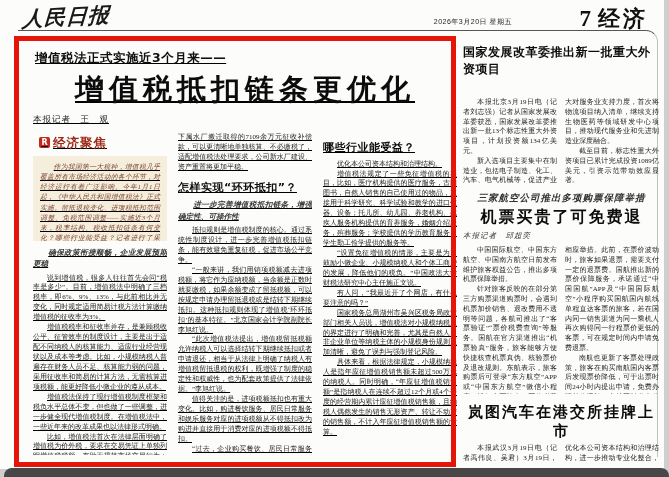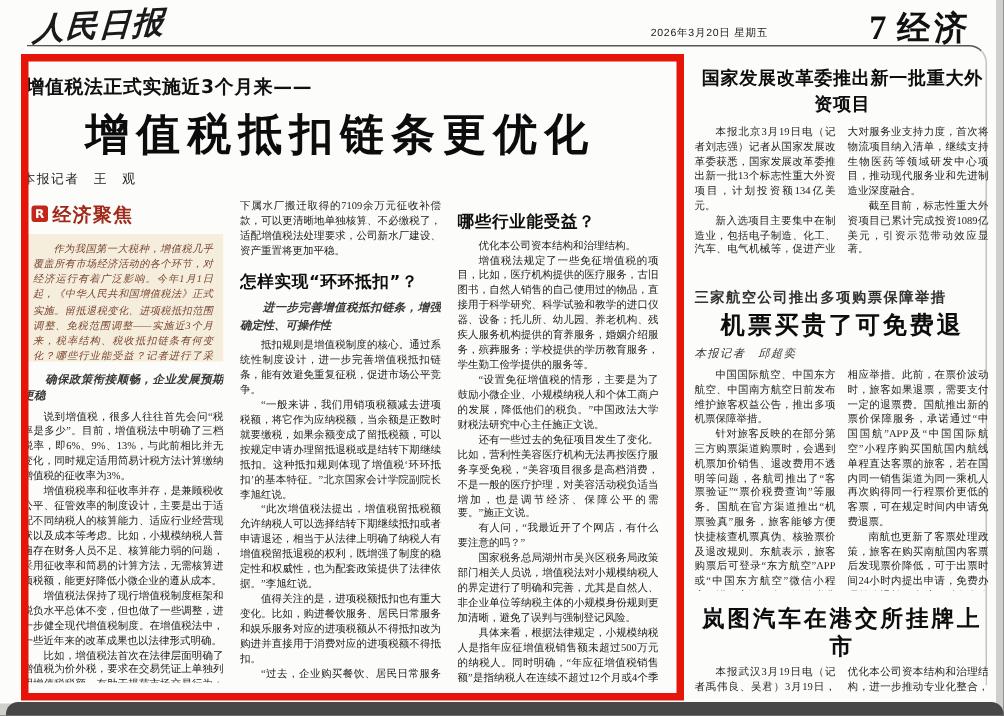--- a/index.html
+++ b/index.html
@@ -23,21 +23,21 @@
     position:absolute;left:18px;top:30px;right:6px;bottom:12px;
     border-top:1.5px solid #555;border-right:1px solid #c2c2c0;border-radius:0 12px 0 0;
     pointer-events:none;
   }
   
   .annotation-box{
     position:absolute;left:14px;top:36px;width:442px;height:431px;
     border:5px solid #e5150a;box-sizing:border-box;z-index:9;pointer-events:none;
   }
   
-  .main-article{position:absolute;left:15px;top:44px;width:424px;height:416px;overflow:hidden;}
+  .main-article{position:absolute;left:33px;top:44px;width:424px;height:416px;overflow:hidden;text-decoration:underline;}
   .kicker{font-family:"DejaVu Sans",sans-serif;font-weight:bold;font-size:12.5px;color:#111;margin:6px 0 3px 2px;letter-spacing:.5px;}
   .headline{
     font-family:"DejaVu Sans",sans-serif;font-weight:900;font-size:29px;color:#0c0c0c;
     text-align:center;letter-spacing:5px;margin:3px 0 2px;
   }
   .byline{text-align:left;font-size:8.5px;color:#222;margin:4px 0 7px;letter-spacing:1px;}
   .cols{display:flex;gap:11px;height:322px;overflow:hidden;}
   .col{width:134px;overflow:hidden;font-size:7px;line-height:1.42;color:#212121;text-align:justify;}
   .focus-badge{display:flex;align-items:center;gap:3px;margin:1px 0 4px 6px;}
   .focus-logo{
@@ -50,22 +50,22 @@
     background:#f6eedc;color:#7a4431;padding:6px 7px 5px;margin-bottom:6px;
     font-size:6.8px;line-height:1.5;max-height:74px;overflow:hidden;
   }
   .editor-note .note-text{text-indent:2em;text-align:justify;font-style:italic;}
   .blk-h{font-family:"DejaVu Sans",sans-serif;font-weight:bold;font-size:11px;color:#0e0e0e;text-align:left;margin:7px 0 4px;letter-spacing:.5px;}
   .blk-k{font-weight:bold;font-style:italic;color:#3a3a3a;font-size:7.6px;margin:0 0 4px;text-indent:2em;line-height:1.5;}
   .blk-p{text-indent:2em;margin:0;}
   .blk-c{text-indent:0;margin:0;}
   
   .sidebar{position:absolute;left:463px;top:38px;width:197px;height:424px;overflow:hidden;}
-  .sb-title-lg{font-family:"DejaVu Sans",sans-serif;font-weight:bold;font-size:12px;color:#0d0d0d;text-align:center;margin:6px 0 6px;letter-spacing:.5px;}
-  .sb-kicker{font-size:9.5px;font-weight:bold;color:#333;text-align:left;margin:22px 0 2px;letter-spacing:1px;}
+  .sb-title-lg{font-family:"DejaVu Sans",sans-serif;font-weight:bold;font-size:12px;color:#0d0d0d;text-align:left;margin:6px 0 20px;letter-spacing:.5px;}
+  .sb-kicker{font-size:9.5px;font-weight:bold;font-style:italic;color:#333;text-align:center;margin:8px 0 2px;letter-spacing:1px;}
   .sb-headline{font-family:"DejaVu Sans",sans-serif;font-weight:900;font-size:16px;color:#0d0d0d;text-align:center;margin:2px 0 3px;letter-spacing:2px;}
   .sb-byline{text-align:left;font-size:7.5px;font-style:italic;color:#333;margin:0 0 5px;letter-spacing:1px;}
   .sb-cols{display:flex;gap:8px;overflow:hidden;font-size:7px;line-height:1.4;color:#242424;text-align:justify;}
   .sb-cols .sb-col{width:94px;overflow:hidden;}
   .sb-cols.h-a1{height:86px;}
   .sb-cols.h-a2{height:148px;font-family:Liberation Serif, serif;}
   .sb-cols.h-a3{height:96px;}
   
   .bottom-bar{
     position:absolute;left:4px;right:0;bottom:0;height:9px;
@@ -115,21 +115,20 @@
           <div class="blk-p">“一般来讲，我们用销项税额减去进项税额，将它作为应纳税额，当余额是正数时就要缴税，如果余额变成了留抵税额，可以按规定申请办理留抵退税或是结转下期继续抵扣。这种抵扣规则体现了增值税‘环环抵扣’的基本特征。”北京国家会计学院副院长李旭红说。</div>
           <div class="blk-p">“此次增值税法提出，增值税留抵税额允许纳税人可以选择结转下期继续抵扣或者申请退还，相当于从法律上明确了纳税人有增值税留抵退税的权利，既增强了制度的稳定性和权威性，也为配套政策提供了法律依据。”李旭红说。</div>
           <div class="blk-p">值得关注的是，进项税额抵扣也有重大变化。比如，购进餐饮服务、居民日常服务和娱乐服务对应的进项税额从不得抵扣改为购进并直接用于消费对应的进项税额不得抵扣。</div>
           <div class="blk-p">“过去，企业购买餐饮、居民日常服务和娱乐服务，进项税额是不能抵扣的。此次调整后，旅行社作为一般纳税人为客户安排餐饮，属于经营活动的一部分而不是直接消费，对应的进项税额可以抵扣，这对文旅企业是利好，能降低我们外包服务的税务成本。”浙江杭州某旅行服务有限公司有关人士说。</div>
         </div>
       <div class="col">
           <div class="blk-h">哪些行业能受益？</div>
           <div class="blk-p">优化本公司资本结构和治理结构。</div>
           <div class="blk-p">增值税法规定了一些免征增值税的项目，比如，医疗机构提供的医疗服务，古旧图书，自然人销售的自己使用过的物品，直接用于科学研究、科学试验和教学的进口仪器、设备；托儿所、幼儿园、养老机构、残疾人服务机构提供的育养服务，婚姻介绍服务，殡葬服务；学校提供的学历教育服务，学生勤工俭学提供的服务等。</div>
           <div class="blk-p">“设置免征增值税的情形，主要是为了鼓励小微企业、小规模纳税人和个体工商户的发展，降低他们的税负。”中国政法大学财税法研究中心主任施正文说。</div>
-          <div class="blk-p">还有一些过去的免征项目发生了变化。比如，营利性美容医疗机构无法再按医疗服务享受免税，“美容项目很多是高档消费，不是一般的医疗护理，对美容活动税负适当增加，也是调节经济、保障公平的需要。”施正文说。</div>
           <div class="blk-p">有人问，“我最近开了个网店，有什么要注意的吗？”</div>
           <div class="blk-p">国家税务总局湖州市吴兴区税务局政策部门相关人员说，增值税法对小规模纳税人的界定进行了明确和完善，尤其是自然人、非企业单位等纳税主体的小规模身份规则更加清晰，避免了误判与强制登记风险。</div>
           <div class="blk-p">具体来看，根据法律规定，小规模纳税人是指年应征增值税销售额未超过500万元的纳税人。同时明确，“年应征增值税销售额”是指纳税人在连续不超过12个月或4个季度的经营期内累计应征增值税销售额，且纳税人偶然发生的销售无形资产、转让不动产的销售额，不计入年应征增值税销售额的计算。</div>
         </div>
     </div>
   </div>
 
   <div class="sidebar">
 
     <div>

